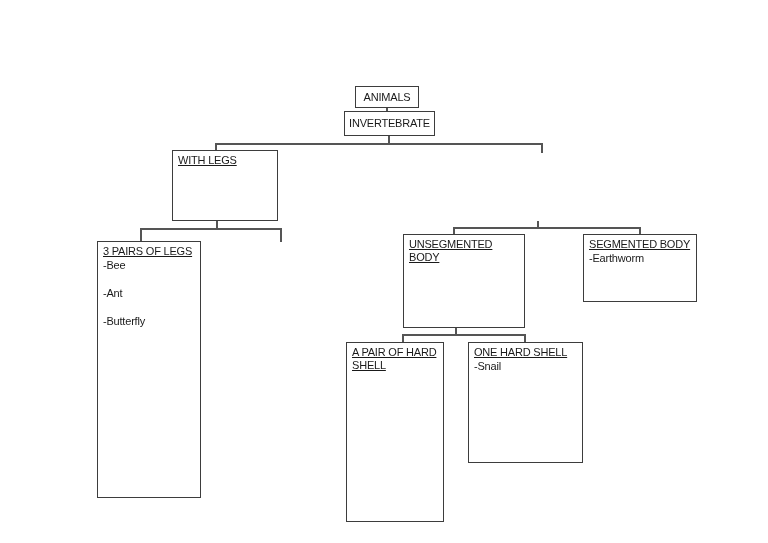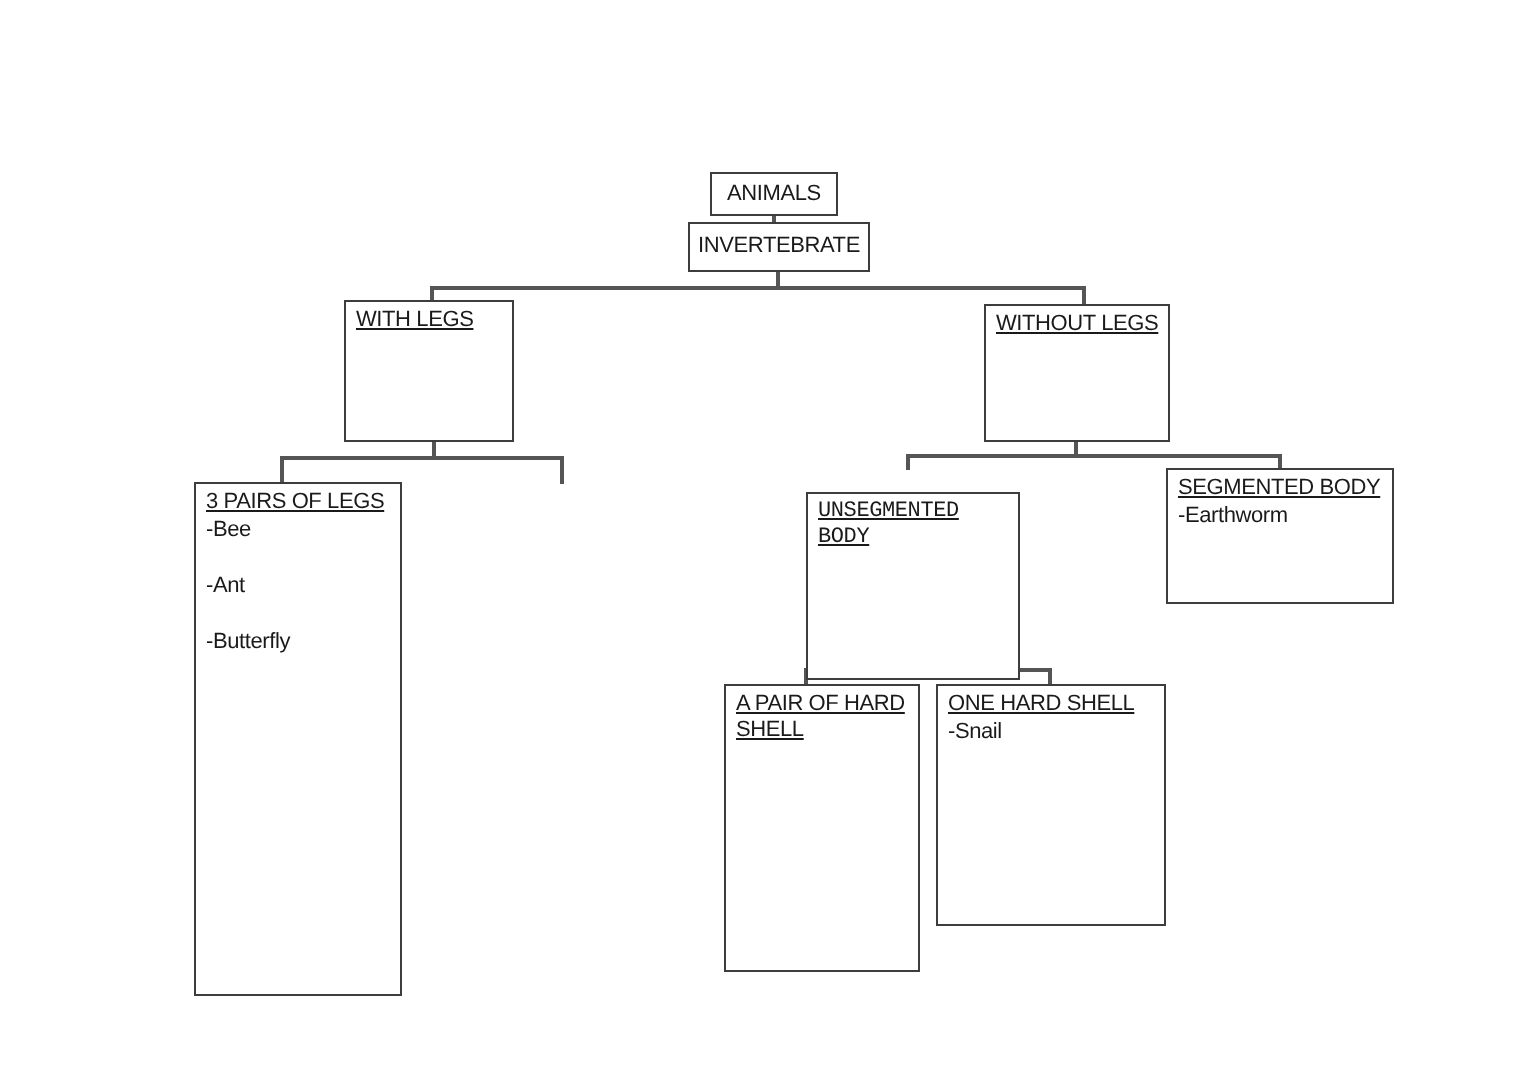--- a/index.html
+++ b/index.html
@@ -65,50 +65,47 @@
   <div class="line" style="left:524px; top:334px; width:2px; height:9px;"></div>
 
   <div class="node center" style="left:355px; top:86px; width:64px; height:22px;">
     <span>ANIMALS</span>
   </div>
 
   <div class="node center" style="left:344px; top:111px; width:91px; height:25px;align-items:center;">
     <span>INVERTEBRATE</span>
   </div>
 
-  <div class="node" style="left:172px; top:150px; width:85px; height:71px;">
+  <div class="node" style="left:172px; top:150px; width:106px; height:71px;">
     <div class="node-title">WITH LEGS</div>
   </div>
 
-  <div class="node" style="left:492px; top:152px; width:93px; height:69px;">
-    <div class="node-title">WITHOUT LEGS</div>
-  </div>
 
   <div class="node" style="left:97px; top:241px; width:104px; height:257px;">
     <div class="node-title">3 PAIRS OF LEGS</div>
     <div>
       <div class="node-item">-Bee</div>
       <div class="node-item">-Ant</div>
       <div class="node-item">-Butterfly</div>
     </div>
   </div>
 
 
-  <div class="node" style="left:403px; top:246px; width:107px; height:94px;font-family:Liberation Mono, monospace;">
+  <div class="node" style="left:403px; top:234px; width:122px; height:94px;">
     <div class="node-title">UNSEGMENTED BODY</div>
   </div>
 
   <div class="node" style="left:583px; top:234px; width:114px; height:68px;">
     <div class="node-title">SEGMENTED BODY</div>
     <div>
       <div class="node-item">-Earthworm</div>
     </div>
   </div>
 
-  <div class="node" style="left:362px; top:342px; width:98px; height:144px;">
+  <div class="node" style="left:346px; top:342px; width:98px; height:180px;">
     <div class="node-title">A PAIR OF HARD SHELL</div>
   </div>
 
   <div class="node" style="left:468px; top:342px; width:115px; height:121px;">
     <div class="node-title">ONE HARD SHELL</div>
     <div>
       <div class="node-item">-Snail</div>
     </div>
   </div>
 

